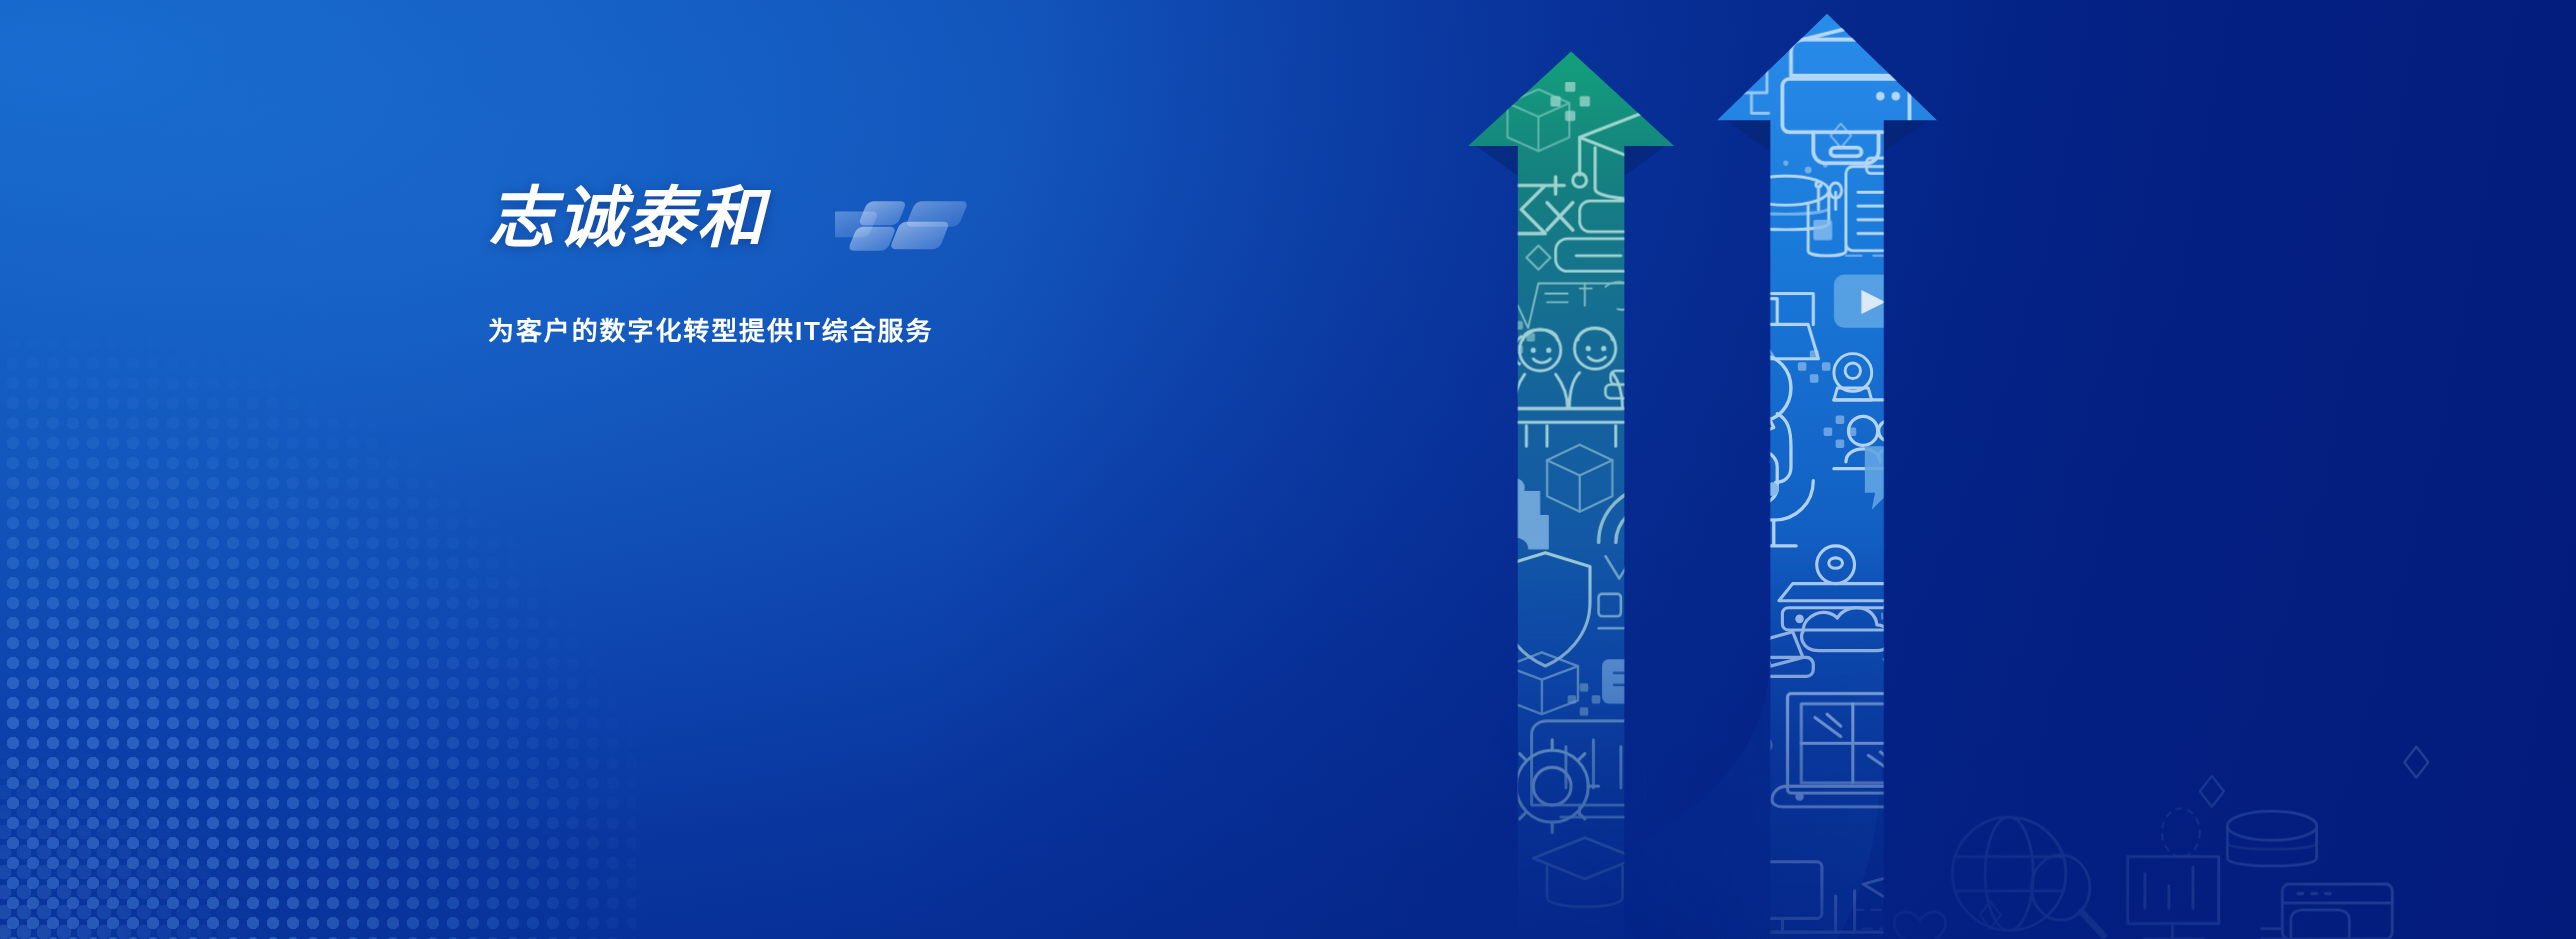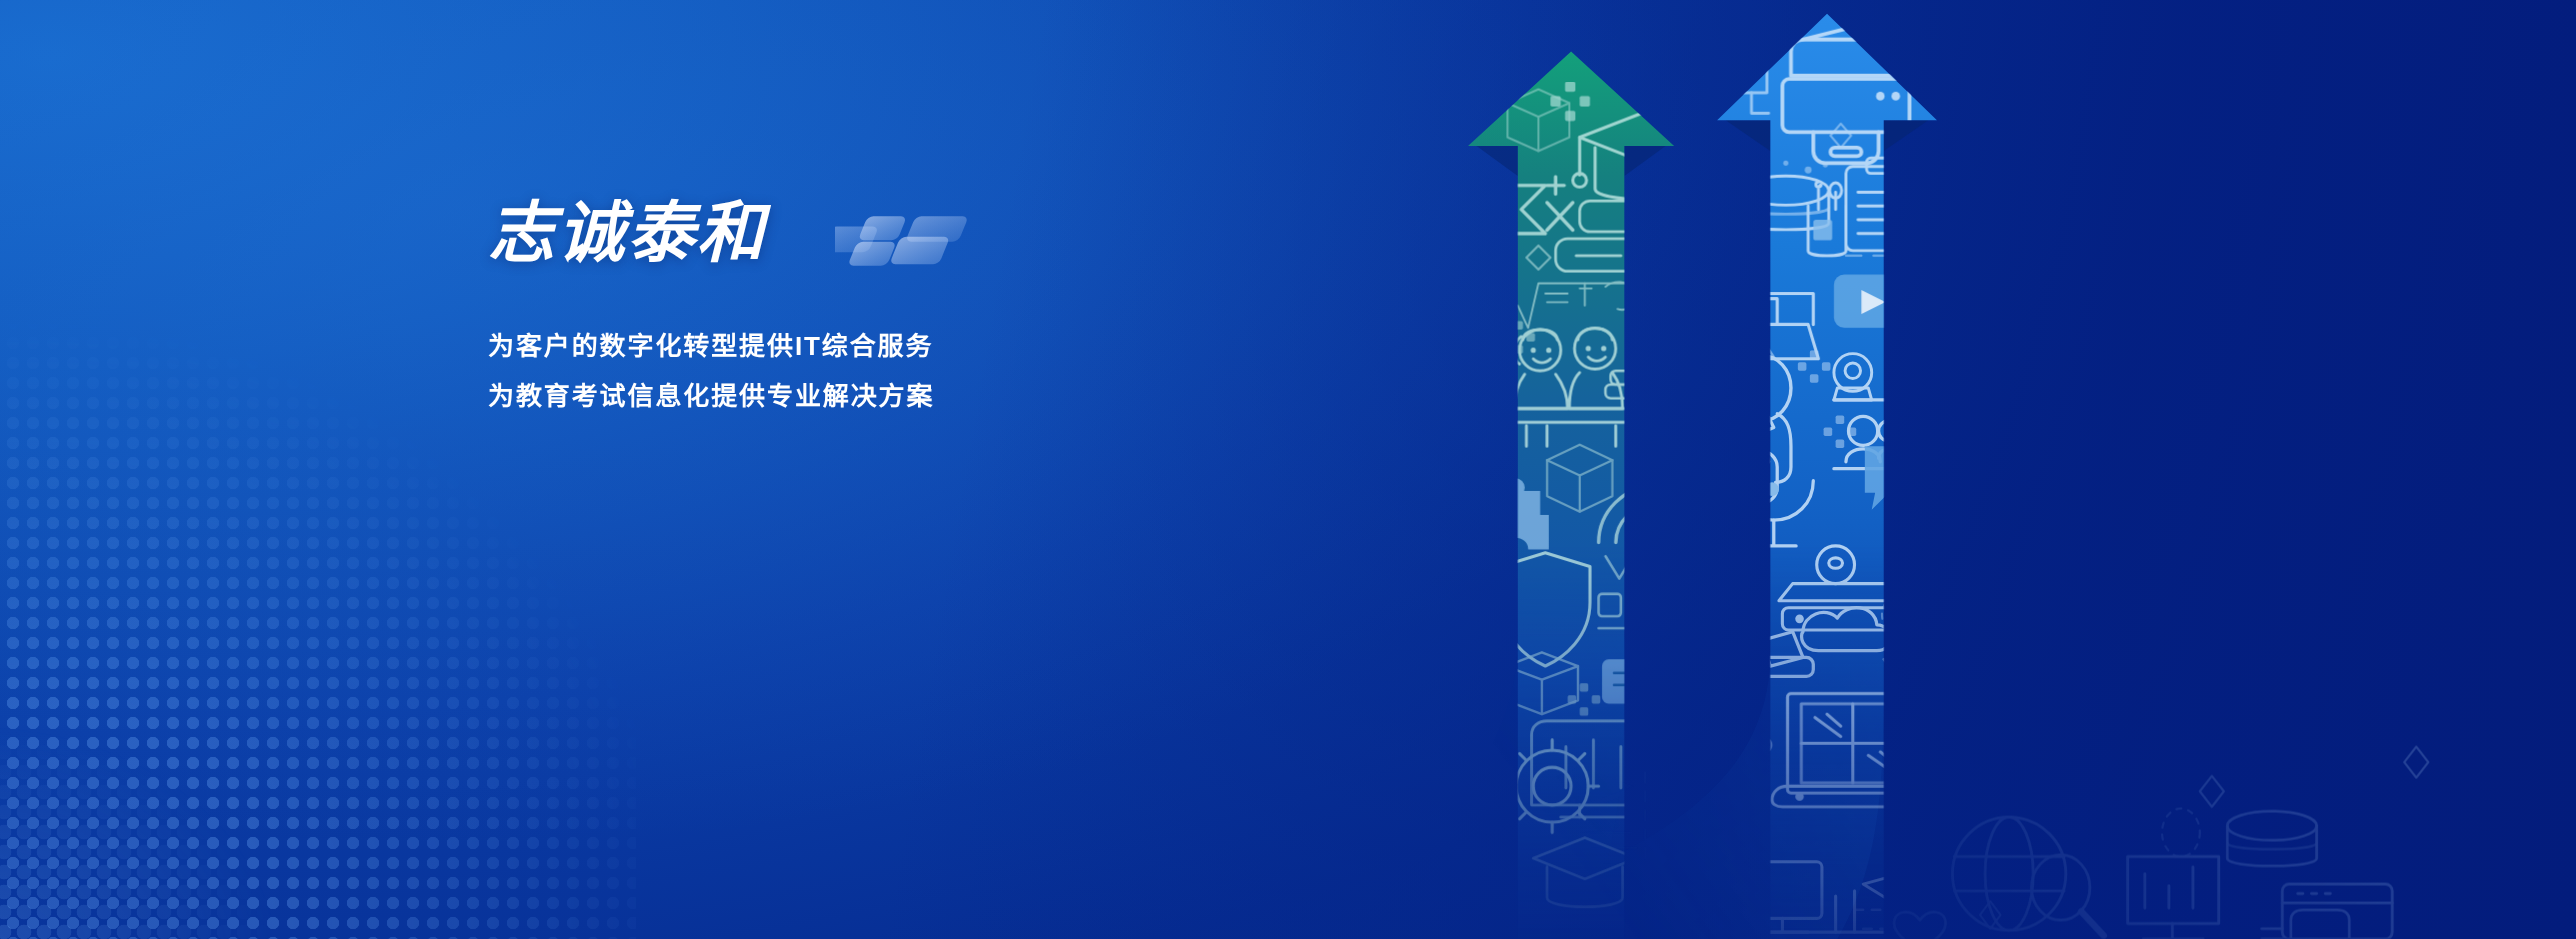--- a/index.html
+++ b/index.html
@@ -50,21 +50,21 @@
     background-size:20px 20px;
     -webkit-mask-image:radial-gradient(ellipse 100% 100% at 0% 100%, #000 0%, rgba(0,0,0,0) 85%);
     mask-image:radial-gradient(ellipse 100% 100% at 0% 100%, #000 0%, rgba(0,0,0,0) 85%);
   }
   
   .art{position:absolute;right:0;top:0;width:1254px;height:939px;}
   .art svg{display:block;width:100%;height:100%;}
   
   .copy{
     position:absolute;
-    left:488px;top:199px;
+    left:488px;top:184px;
     width:653px;
   }
   .brand-row{position:relative;height:82px;}
   .brand{
     margin:0;
     font-size:67px;
     font-weight:700;
     font-style:italic;
     letter-spacing:2.6px;
     color:#ffffff;
@@ -630,17 +630,16 @@
             <rect x="40" y="36" width="46" height="28" rx="7" fill="url(#lgB)" transform="skewX(-22)"></rect>
             <rect x="96" y="6" width="62" height="30" rx="7" fill="url(#lgC)" transform="skewX(-22)"></rect>
             <rect x="88" y="30" width="58" height="32" rx="7" fill="url(#lgB)" transform="skewX(-22)"></rect>
           </g>
         </svg>
       </span>
     </div>
 
     <p class="sub l1">为客户的数字化转型提供IT综合服务</p>
 
-    <p class="sub l2">为教育考试信息化提供专业解决方案</p>
   </div>
 
 </div>
 
 
 </body></html>

